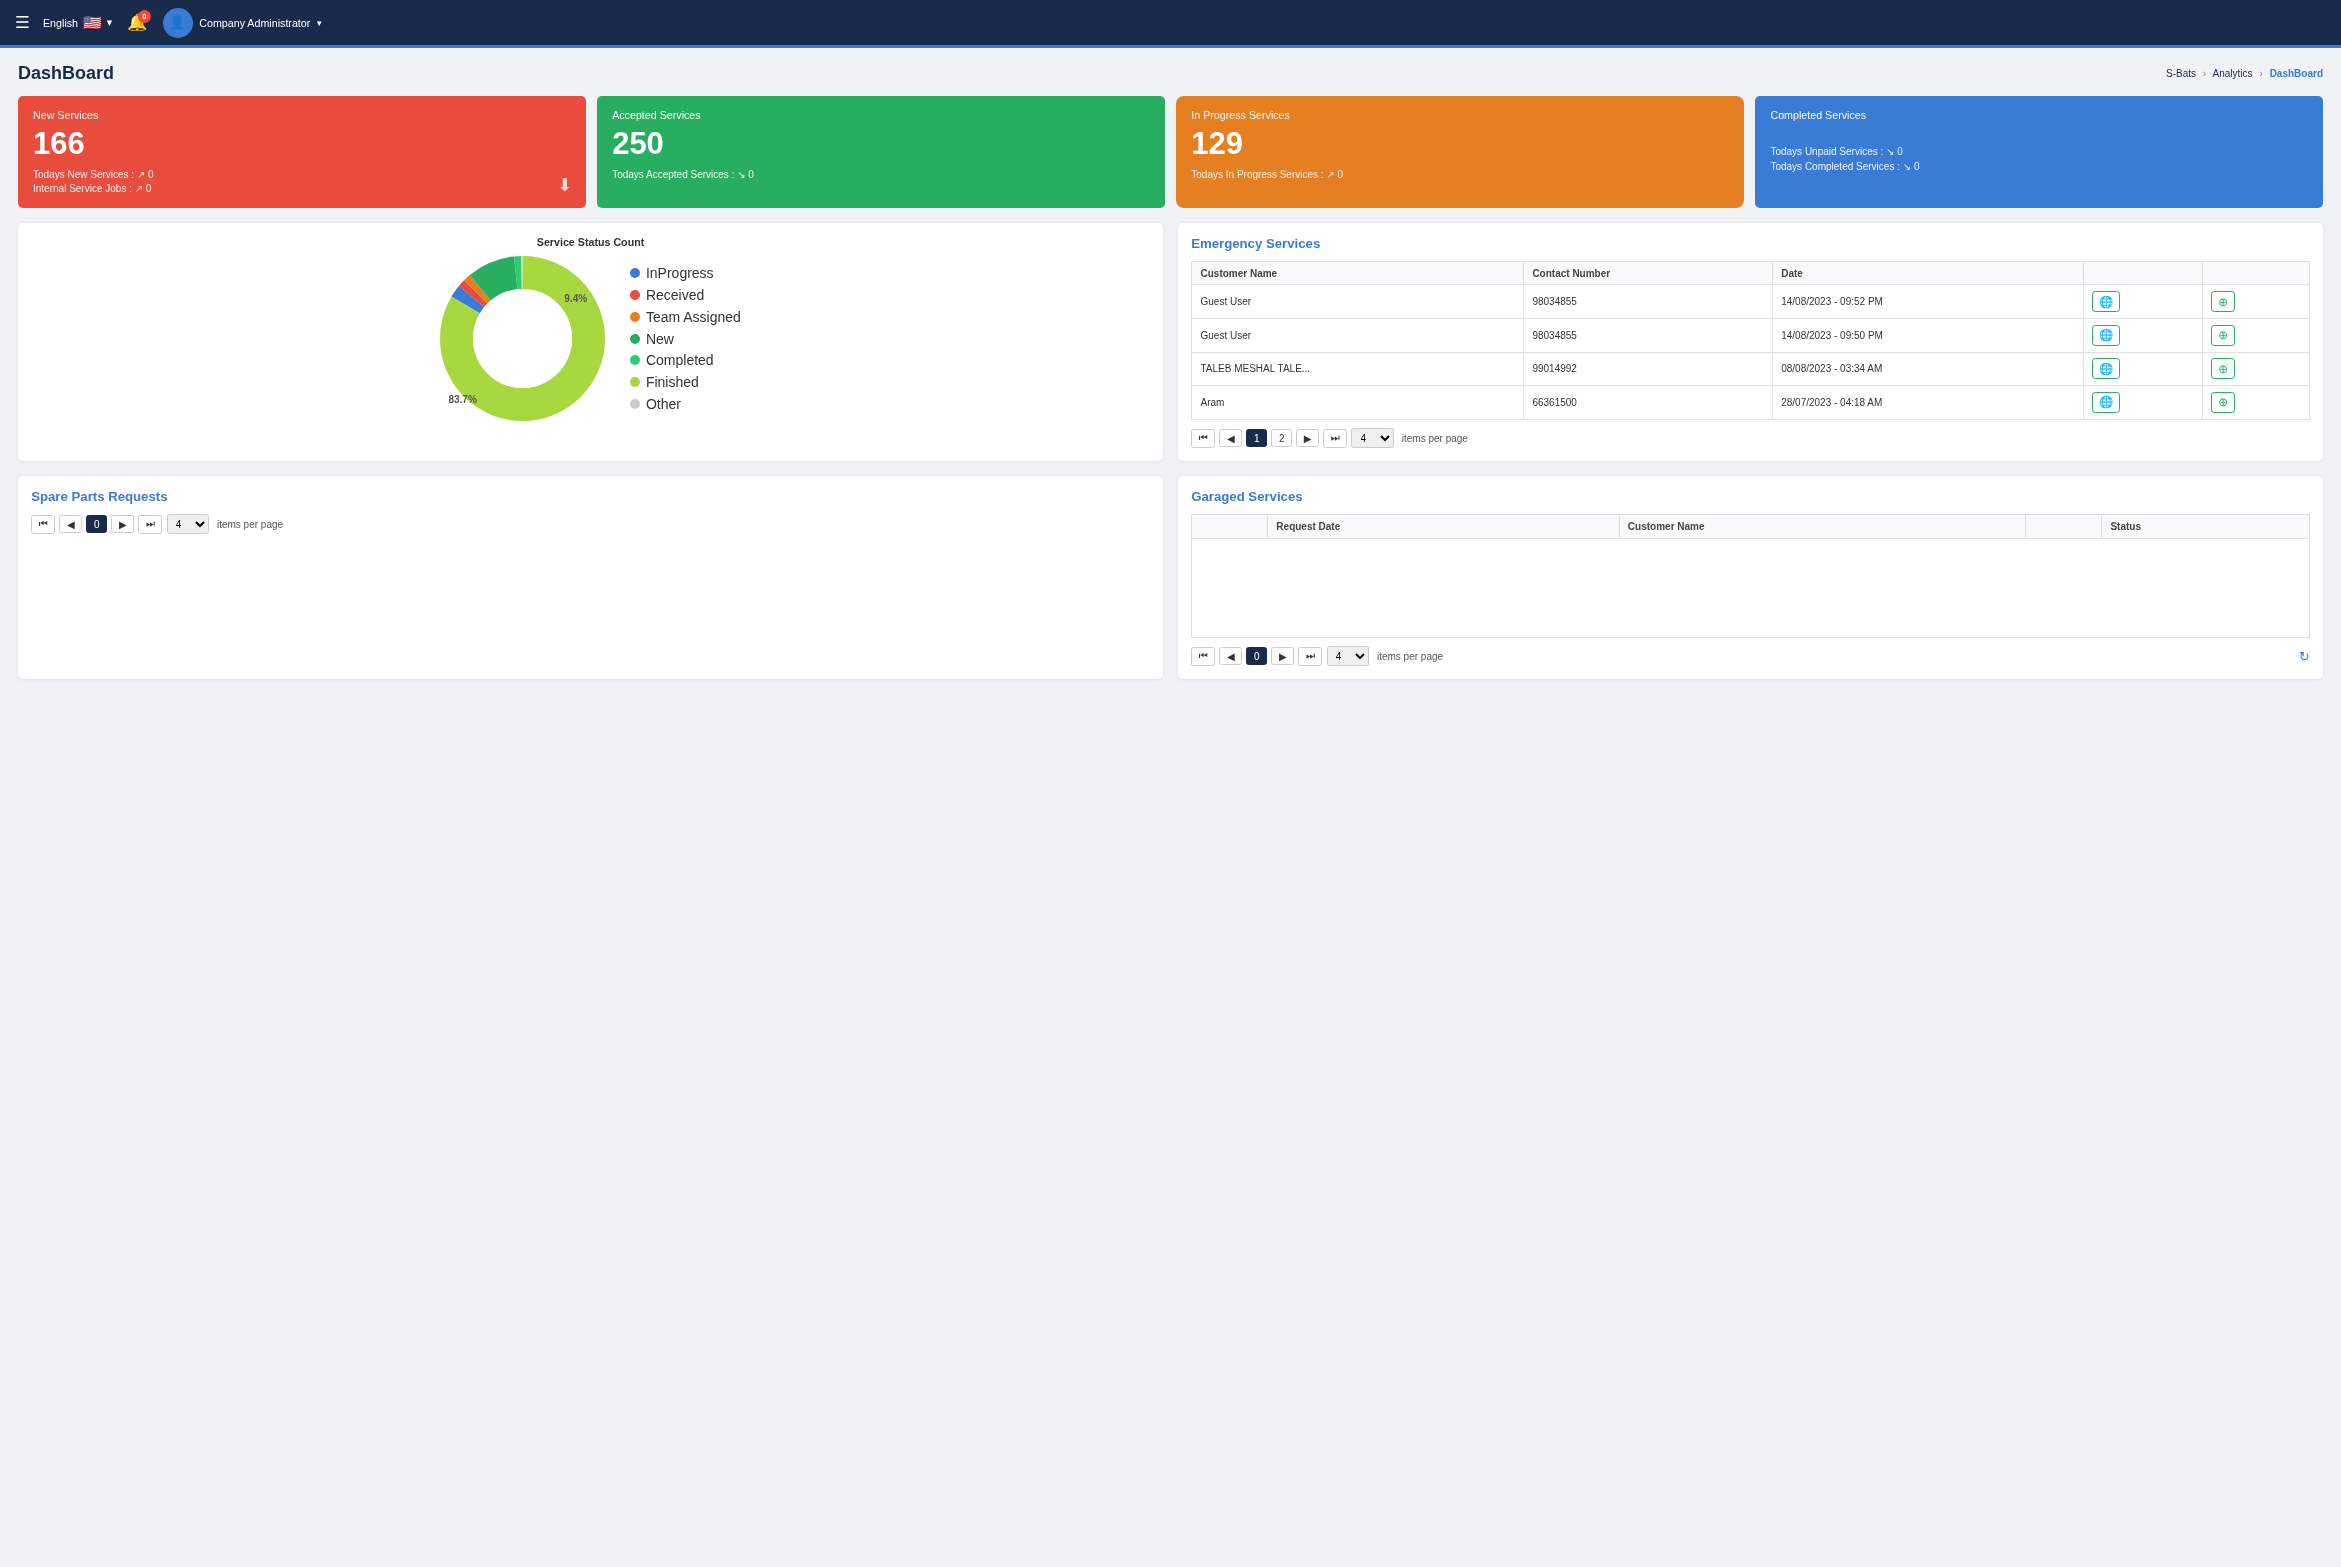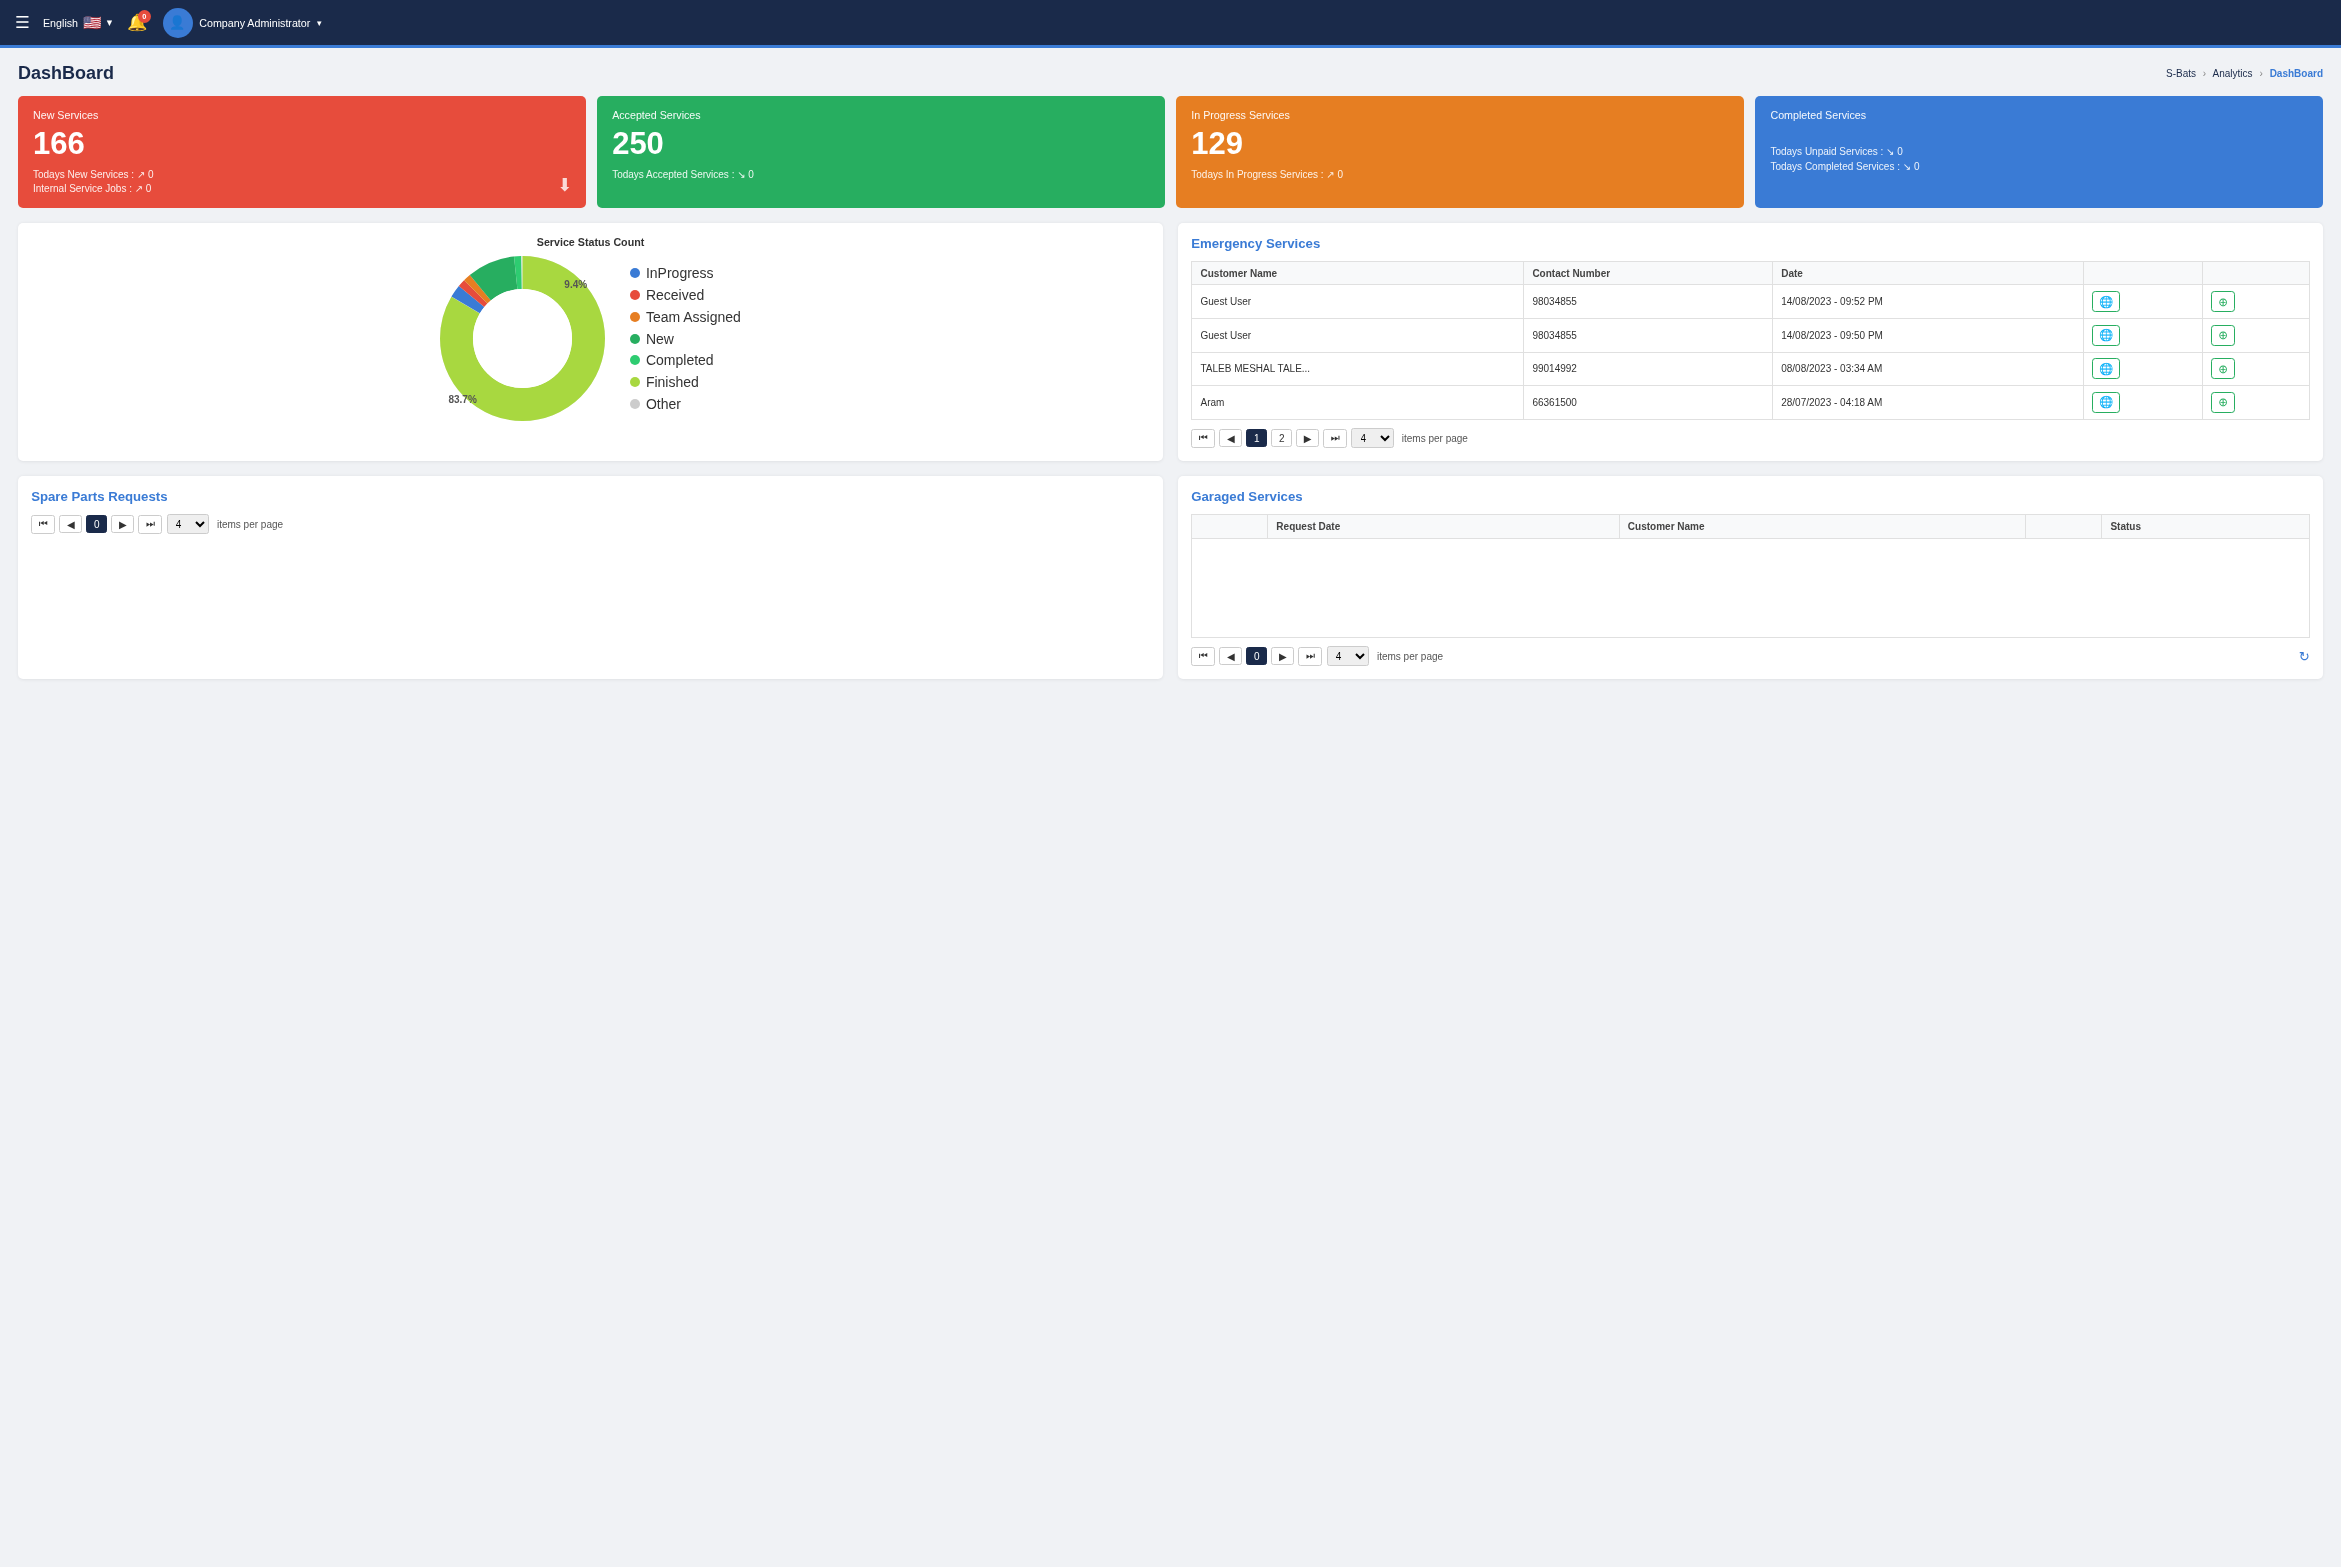--- a/index.html
+++ b/index.html
@@ -35,40 +35,40 @@
     .breadcrumb { font-size: 10px; color: #555; }
     .breadcrumb span.bc-link { color: #1a2a4a; }
     .breadcrumb span.bc-active { color: #3a7bd5; font-weight: bold; }
     .bc-sep { margin: 0 4.1px; color: #888; }
 
     
     .stat-cards { display: grid; grid-template-columns: repeat(4, 1fr); gap: 11.6px; margin-bottom: 15px; }
     .stat-card { border-radius: 5px; padding: 13.2px 15px; color: #fff; position: relative; min-height: 107px; }
     .stat-card.red { background: #e74c3c; }
     .stat-card.green { background: #27ae60; }
-    .stat-card.orange { background: #e67e22; }
+    .stat-card.orange { background: #e67e22; border-radius: 8px; }
     .stat-card.blue { background: #3a7bd5; }
     .stat-card-title { font-size: 10.7px; margin-bottom: 5px; opacity: 0.95; }
     .stat-card-value { font-size: 31px; font-weight: bold; margin-bottom: 6.6px; }
     .stat-card-sub { font-size: 10px; opacity: 0.9; margin-top: 3.3px; }
     .download-icon { position: absolute; bottom: 11.6px; right: 13.2px; font-size: 18px; opacity: 0.8; cursor: pointer; }
 
     
     .bottom-row { display: grid; grid-template-columns: 1fr 1fr; gap: 15px; margin-bottom: 15px; }
 
     
     .card { background: #fff; border-radius: 5px; padding: 13.2px; box-shadow: 0 0.8px 3.3px rgba(0,0,0,0.07); }
     .card-title { font-size: 13.2px; font-weight: bold; color: #3a7bd5; margin-bottom: 10px; }
 
     
     .chart-area { display: flex; align-items: center; justify-content: center; gap: 25px; }
     .chart-title { text-align: center; font-weight: bold; font-size: 10.7px; margin-bottom: 8.3px; }
     .donut-container { position: relative; width: 165px; height: 165px; }
     .donut-label-83 { position: absolute; bottom: 16.5px; left: 8.3px; font-size: 10px; font-weight: bold; color: #555; }
-    .donut-label-9 { position: absolute; top: 23px; right: 18px; font-size: 10px; font-weight: bold; color: #555; }
+    .donut-label-9 { position: absolute; top: 37px; right: 18px; font-size: 10px; font-weight: bold; color: #555; }
     .legend { display: flex; flex-direction: column; gap: 5.8px; font-size: 14px; }
     .legend-item { display: flex; align-items: center; gap: 5.8px; }
     .legend-dot { width: 10px; height: 10px; border-radius: 50%; display: inline-block; flex-shrink: 0; }
 
     
     .data-table { width: 100%; border-collapse: collapse; font-size: 10px; }
     .data-table th { background: #f8f9fa; border: 0.8px solid #e0e0e0; padding: 5.8px 8.3px; text-align: left; font-weight: 600; color: #444; }
     .data-table td { border: 0.8px solid #e0e0e0; padding: 5.8px 8.3px; }
 
     

